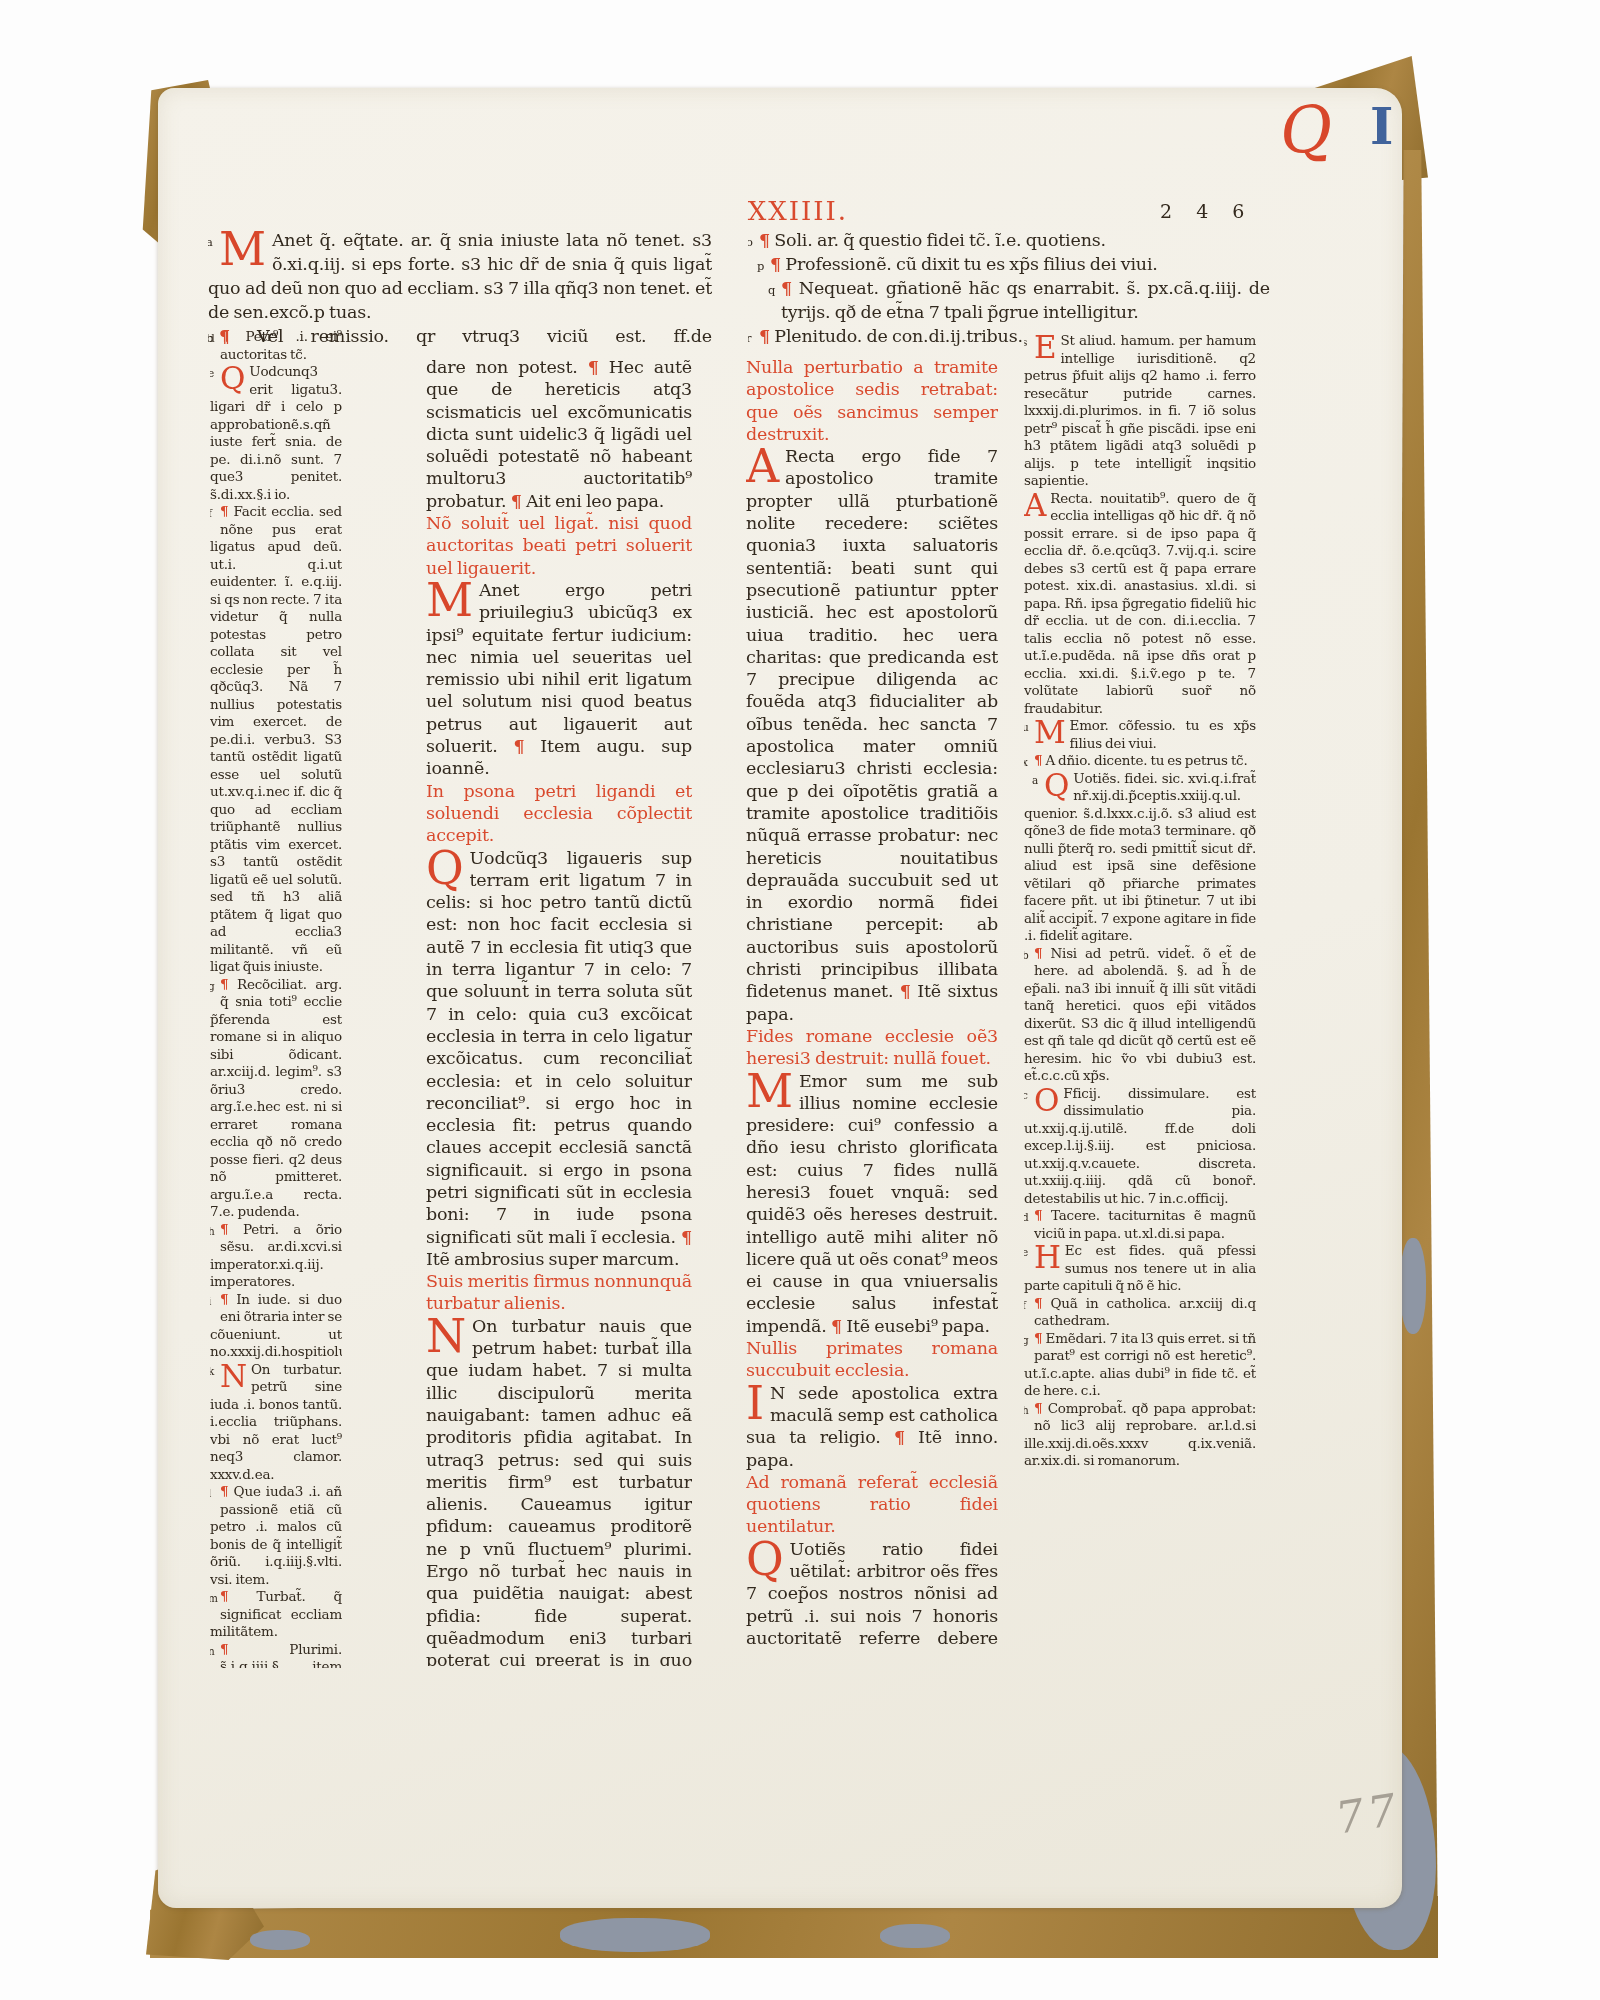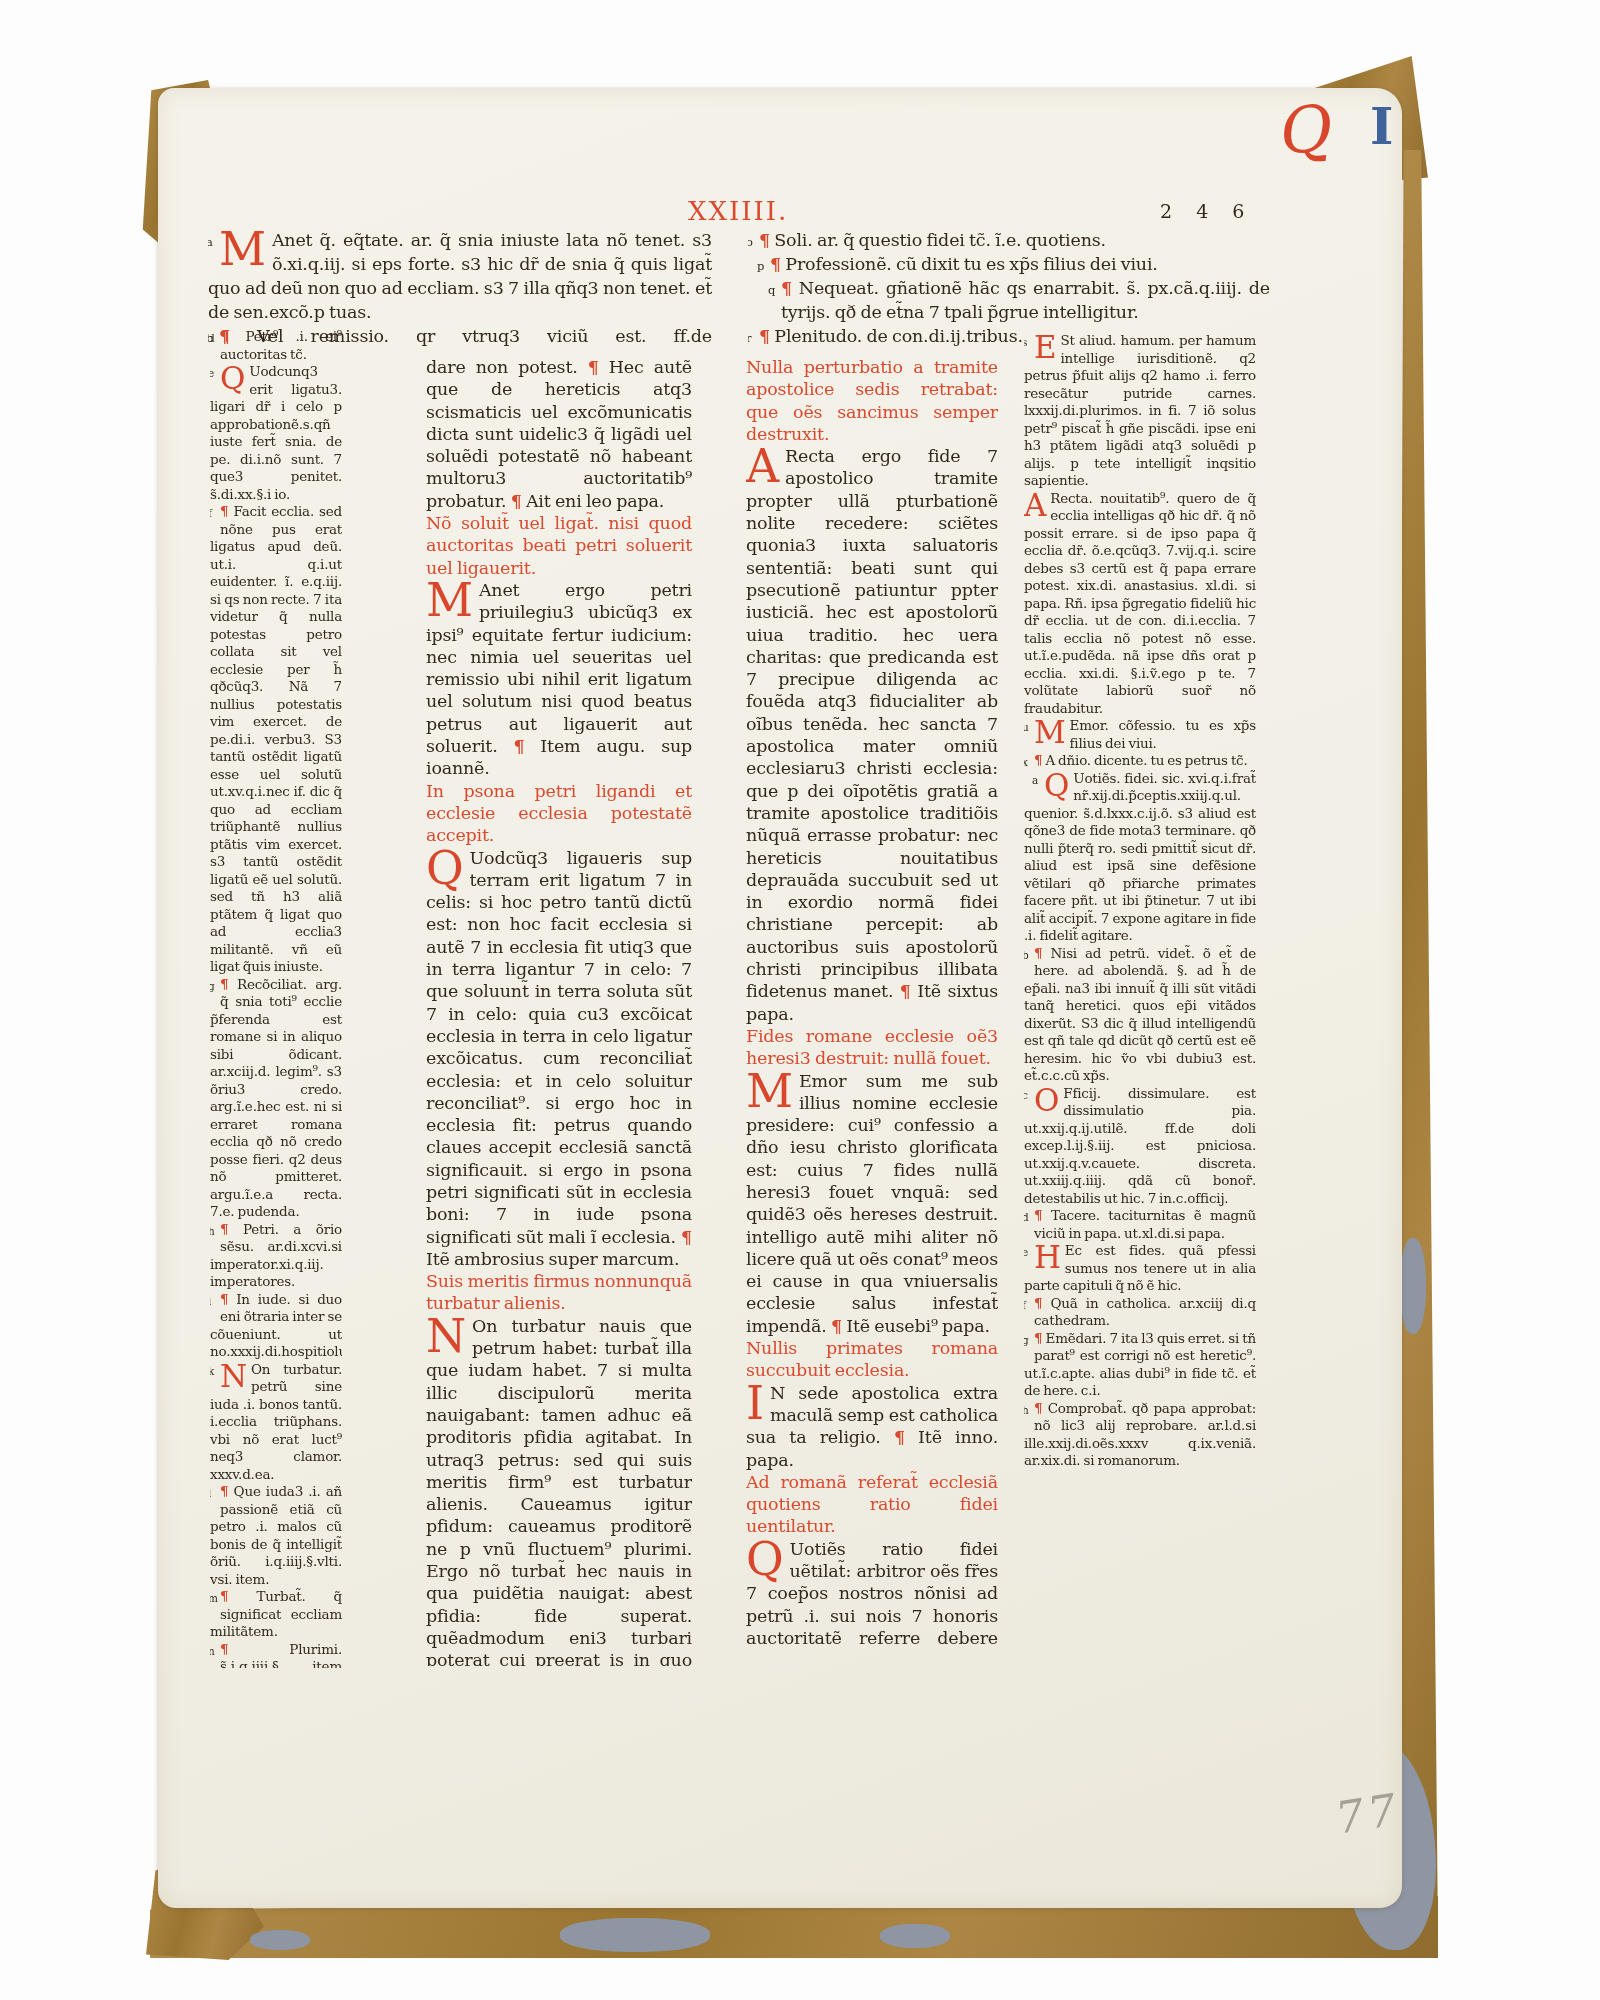--- a/index.html
+++ b/index.html
@@ -22,21 +22,21 @@
   #dmg-1{left:1400px;top:1238px;width:26px;height:96px;}
   #dmg-2{left:1342px;top:1742px;width:94px;height:208px;border-radius:30% 60% 40% 55%;}
   #dmg-3{left:560px;top:1918px;width:150px;height:34px;}
   #dmg-4{left:880px;top:1924px;width:70px;height:24px;}
   #dmg-5{left:250px;top:1930px;width:60px;height:20px;}
   
   #leaf{position:absolute;z-index:3;left:158px;top:88px;width:1244px;height:1820px;
         background:linear-gradient(160deg,#f5f2ea 0%,#f2efe6 55%,#ebe7da 100%);
         border-radius:16px 26px 22px 18px;
         box-shadow:0 1px 4px rgba(110,90,50,.35), inset 0 0 22px rgba(150,130,80,.16);}
-  #header-title{position:absolute;left:530px;top:108px;width:160px;text-align:left;
+  #header-title{position:absolute;left:530px;top:108px;width:160px;text-align:right;
         font-size:26px;letter-spacing:2px;color:#d94a2e;}
   #page-number{position:absolute;left:1002px;top:112px;font-size:19px;letter-spacing:9px;color:#33291d;}
   #quire-q{position:absolute;left:1122px;top:10px;font-size:64px;line-height:64px;
         color:#d8472b;font-style:italic;transform:rotate(-4deg);}
   #quire-i{position:absolute;left:1212px;top:14px;font-size:50px;line-height:50px;
         color:#41639b;font-weight:bold;}
   #folio-pencil{position:absolute;left:1178px;top:1700px;font-size:44px;color:#a6a095;
         font-style:italic;transform:rotate(-9deg);letter-spacing:4px;}
   
   .col{position:absolute;overflow:hidden;color:#32291e;}
@@ -102,21 +102,21 @@
         <p class="blk gloss"><span class="glabel">i</span><span class="pilc">¶</span> In iude. si duo eni õtraria inter se cõueniunt. ut no.xxxij.di.hospitiolu3</p>
         <p class="blk cap"><span class="glabel">k</span><span class="dropcap">N</span>On turbatur. petrũ sine iuda .i. bonos tantũ. i.ecclia triũphans. vbi nõ erat luct⁹ neq3 clamor. xxxv.d.ea.</p>
         <p class="blk gloss"><span class="glabel">l</span><span class="pilc">¶</span> Que iuda3 .i. añ passionẽ etiã cũ petro .i. malos cũ bonis de q̃ intelligit̃ õriũ. i.q.iiij.§.vlti. vsi. item.</p>
         <p class="blk gloss"><span class="glabel">m</span><span class="pilc">¶</span> Turbat̃. q̃ significat eccliam militãtem.</p>
         <p class="blk gloss"><span class="glabel">n</span><span class="pilc">¶</span> Plurimi. s̃.i.q.iiij.§. item peccato achor. s̃.xlv.di.s3 illud. ĩ.de conse.di.i. in sancta. ff.de edi. edic. plerũq3. C.ð penis. sancimus.</p>
       </div>
     <div class="col" id="col-main-1">
         <p class="blk para">dare non potest. <span class="pilc">¶</span> Hec autẽ que de hereticis atq3 scismaticis uel excõmunicatis dicta sunt uidelic3 q̃ ligãdi uel soluẽdi potestatẽ nõ habeant multoru3 auctoritatib⁹ probatur. <span class="pilc">¶</span> Ait eni leo papa.</p>
         <p class="blk rubric">Nõ soluit̃ uel ligat̃. nisi quod auctoritas beati petri soluerit uel ligauerit.</p>
         <p class="blk cap"><span class="dropcap">M</span>Anet ergo petri priuilegiu3 ubicũq3 ex ipsi⁹ equitate fertur iudicium: nec nimia uel seueritas uel remissio ubi nihil erit ligatum uel solutum nisi quod beatus petrus aut ligauerit aut soluerit. <span class="pilc">¶</span> Item augu. sup ioannẽ.</p>
-        <p class="blk rubric">In psona petri ligandi et ecclesie ecclesia potestatẽ accepit.</p>
+        <p class="blk rubric">In psona petri ligandi et soluendi ecclesia cõplectit accepit.</p>
         <p class="blk cap"><span class="dropcap">Q</span>Uodcũq3 ligaueris sup terram erit ligatum 7 in celis: si hoc petro tantũ dictũ est: non hoc facit ecclesia si autẽ 7 in ecclesia fit utiq3 que in terra ligantur 7 in celo: 7 que soluunt̃ in terra soluta sũt 7 in celo: quia cu3 excõicat ecclesia in terra in celo ligatur excõicatus. cum reconciliat̃ ecclesia: et in celo soluitur reconciliat⁹. si ergo hoc in ecclesia fit: petrus quando claues accepit ecclesiã sanctã significauit. si ergo in psona petri significati sũt in ecclesia boni: 7 in iude psona significati sũt mali ĩ ecclesia. <span class="pilc">¶</span> Itẽ ambrosius super marcum.</p>
         <p class="blk rubric">Suis meritis firmus nonnunquã turbatur alienis.</p>
         <p class="blk cap"><span class="dropcap">N</span>On turbatur nauis que petrum habet: turbat̃ illa que iudam habet. 7 si multa illic discipulorũ merita nauigabant: tamen adhuc eã proditoris pfidia agitabat. In utraq3 petrus: sed qui suis meritis firm⁹ est turbatur alienis. Caueamus igitur pfidum: caueamus proditorẽ ne p vnũ fluctuem⁹ plurimi. Ergo nõ turbat̃ hec nauis in qua puidẽtia nauigat: abest pfidia: fide superat. quẽadmodum eni3 turbari poterat cui preerat is in quo firmamentũ ecclesie est: illic ergo turbatio ubi modica fides ibi securitas ubi pfecta dilectio. deniq3 7 si aliis imperat̃: ut laxent retia sua: soli⁹ tamẽ petro dicit̃: duc in altũ hoc est in profundũ disputationum. quid enim tam altũ quã altitudinẽ diuitiar̃ uidere .i. scire dei filiũ 7 professionem diuine generationis assumere quã licet mens nequeat⁹ humana plene rationis inuestigatione cõprehẽdere: tamẽ fidei ta mẽ plenitudo cõplectit̃.  Idẽ3.</p>
       </div>
     <div class="col" id="col-main-2">
         <p class="blk rubric">Nulla perturbatio a tramite apostolice sedis retrabat: que oẽs sancimus semper destruxit.</p>
         <p class="blk cap"><span class="dropcap">A</span>Recta ergo fide 7 apostolico tramite propter ullã pturbationẽ nolite recedere: sciẽtes quonia3 iuxta saluatoris sententiã: beati sunt qui psecutionẽ patiuntur ppter iusticiã. hec est apostolorũ uiua traditio. hec uera charitas: que predicanda est 7 precipue diligenda ac fouẽda atq3 fiducialiter ab oĩbus tenẽda. hec sancta 7 apostolica mater omniũ ecclesiaru3 christi ecclesia: que p dei oĩpotẽtis gratiã a tramite apostolice traditiõis nũquã errasse probatur: nec hereticis nouitatibus deprauãda succubuit sed ut in exordio normã fidei christiane percepit: ab auctoribus suis apostolorũ christi principibus illibata fidetenus manet. <span class="pilc">¶</span> Itẽ sixtus papa.</p>
         <p class="blk rubric">Fides romane ecclesie oẽ3 heresi3 destruit: nullã fouet.</p>
         <p class="blk cap"><span class="dropcap">M</span>Emor sum me sub illius nomine ecclesie presidere: cui⁹ confessio a dño iesu christo glorificata est: cuius 7 fides nullã heresi3 fouet vnquã: sed quidẽ3 oẽs hereses destruit. intelligo autẽ mihi aliter nõ licere quã ut oẽs conat⁹ meos ei cause in qua vniuersalis ecclesie salus infestat̃ impendã. <span class="pilc">¶</span> Itẽ eusebi⁹ papa.</p>
         <p class="blk rubric">Nullis primates romana succubuit ecclesia.</p>

